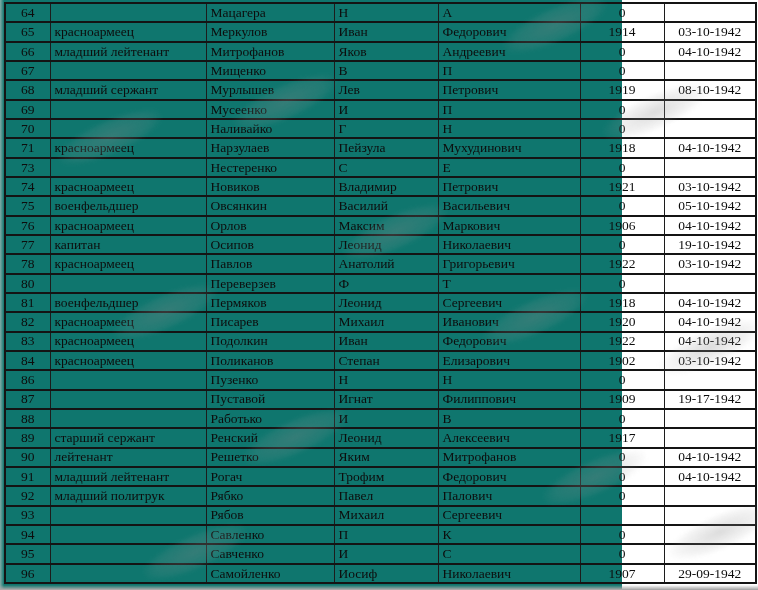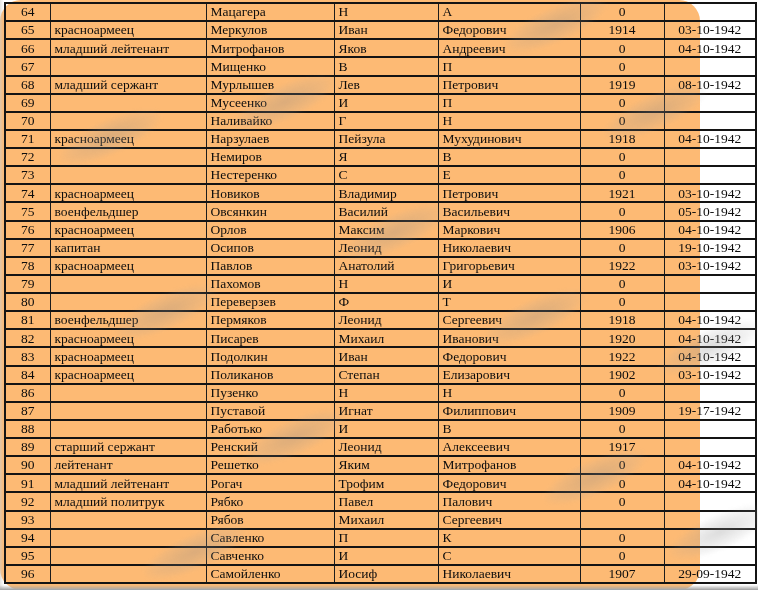--- a/index.html
+++ b/index.html
@@ -6,24 +6,23 @@
     margin: 0;
     padding: 0;
     width: 758px;
     height: 590px;
     background: #ffffff;
     font-family: "Liberation Serif", "DejaVu Serif", serif;
     overflow: hidden;
   }
   .scan-page {
     position: relative;
-    width: 700px;
+    width: 622px;
     height: 590px;
-    background: #fdba74;
-    border-radius: 21px;
+    background: #0f766e;
   }
   
   .wm {
     position: absolute;
     width: 110px;
     height: 34px;
     background: radial-gradient(ellipse at center, rgba(140,140,140,0.30) 0%, rgba(160,160,160,0.12) 55%, rgba(255,255,255,0) 75%);
     transform: rotate(-24deg);
     filter: blur(1.5px);
     pointer-events: none;
@@ -162,29 +161,20 @@
         <tr>
           <td class="col-num">71</td>
           <td class="col-rank">красноармеец</td>
           <td class="col-surname">Нарзулаев</td>
           <td class="col-first-name">Пейзула</td>
           <td class="col-patronymic">Мухудинович</td>
           <td class="col-year">1918</td>
           <td class="col-date">04-10-1942</td>
         </tr>
         <tr>
-          <td class="col-num">72</td>
-          <td class="col-rank"></td>
-          <td class="col-surname">Немиров</td>
-          <td class="col-first-name">Я</td>
-          <td class="col-patronymic">В</td>
-          <td class="col-year">0</td>
-          <td class="col-date"></td>
-        </tr>
-        <tr>
           <td class="col-num">73</td>
           <td class="col-rank"></td>
           <td class="col-surname">Нестеренко</td>
           <td class="col-first-name">С</td>
           <td class="col-patronymic">Е</td>
           <td class="col-year">0</td>
           <td class="col-date"></td>
         </tr>
         <tr>
           <td class="col-num">74</td>
@@ -223,29 +213,20 @@
           <td class="col-date">19-10-1942</td>
         </tr>
         <tr>
           <td class="col-num">78</td>
           <td class="col-rank">красноармеец</td>
           <td class="col-surname">Павлов</td>
           <td class="col-first-name">Анатолий</td>
           <td class="col-patronymic">Григорьевич</td>
           <td class="col-year">1922</td>
           <td class="col-date">03-10-1942</td>
-        </tr>
-        <tr>
-          <td class="col-num">79</td>
-          <td class="col-rank"></td>
-          <td class="col-surname">Пахомов</td>
-          <td class="col-first-name">Н</td>
-          <td class="col-patronymic">И</td>
-          <td class="col-year">0</td>
-          <td class="col-date"></td>
         </tr>
         <tr>
           <td class="col-num">80</td>
           <td class="col-rank"></td>
           <td class="col-surname">Переверзев</td>
           <td class="col-first-name">Ф</td>
           <td class="col-patronymic">Т</td>
           <td class="col-year">0</td>
           <td class="col-date"></td>
         </tr>

